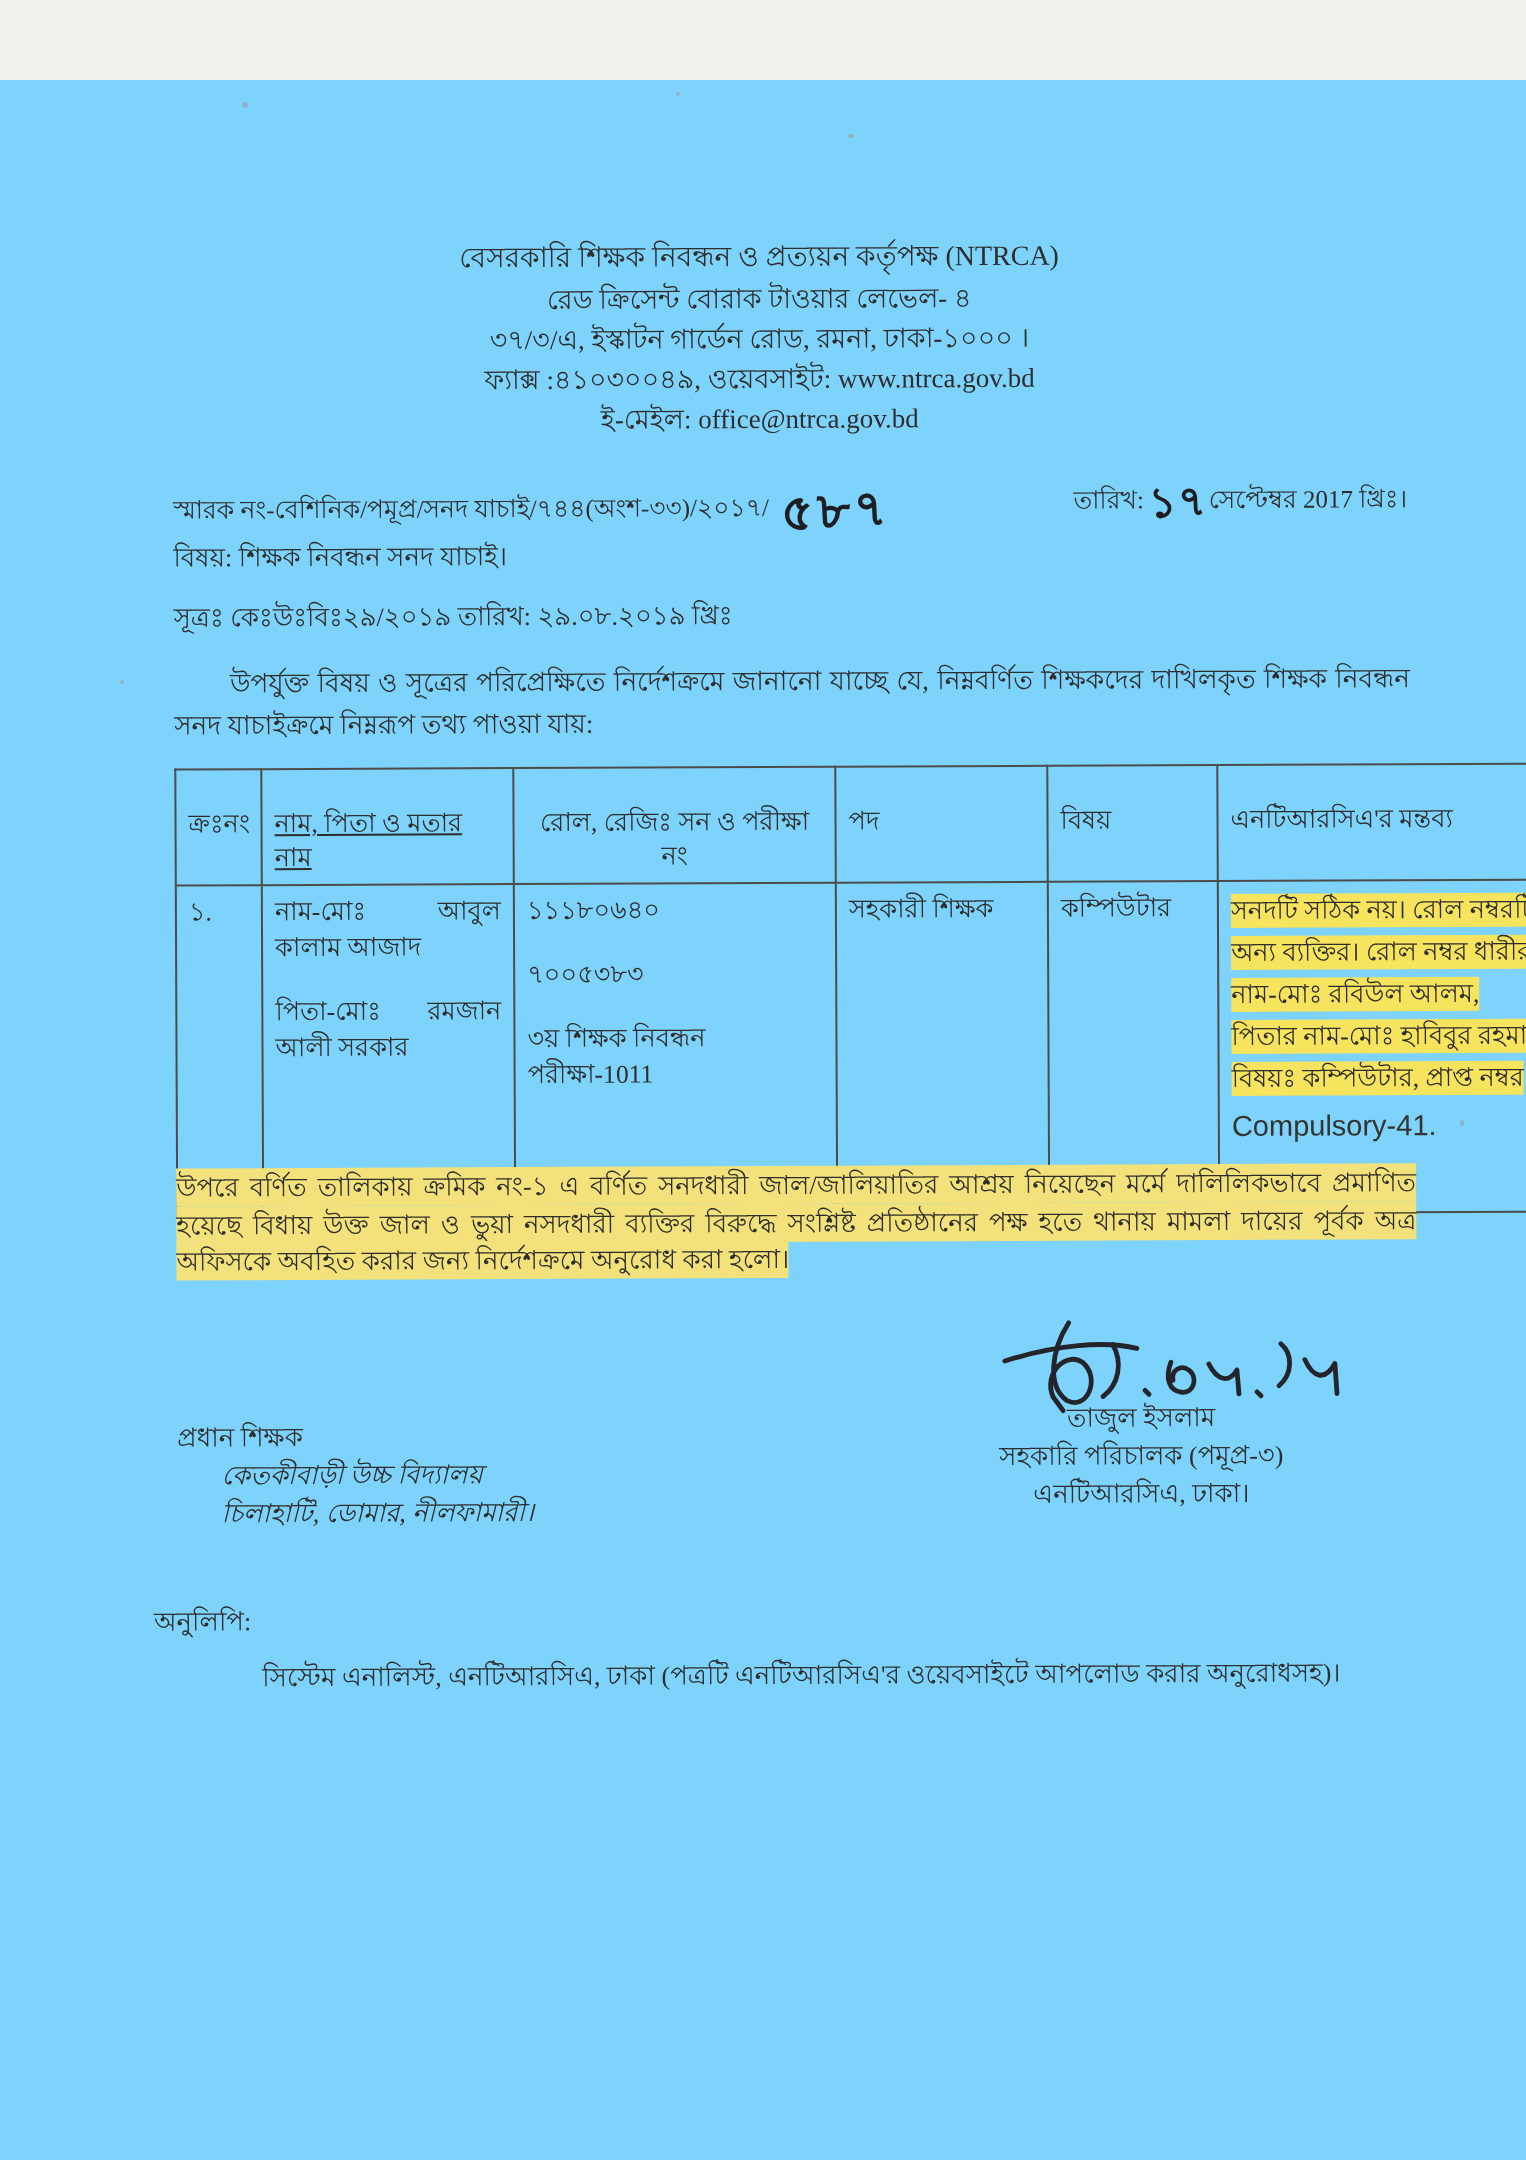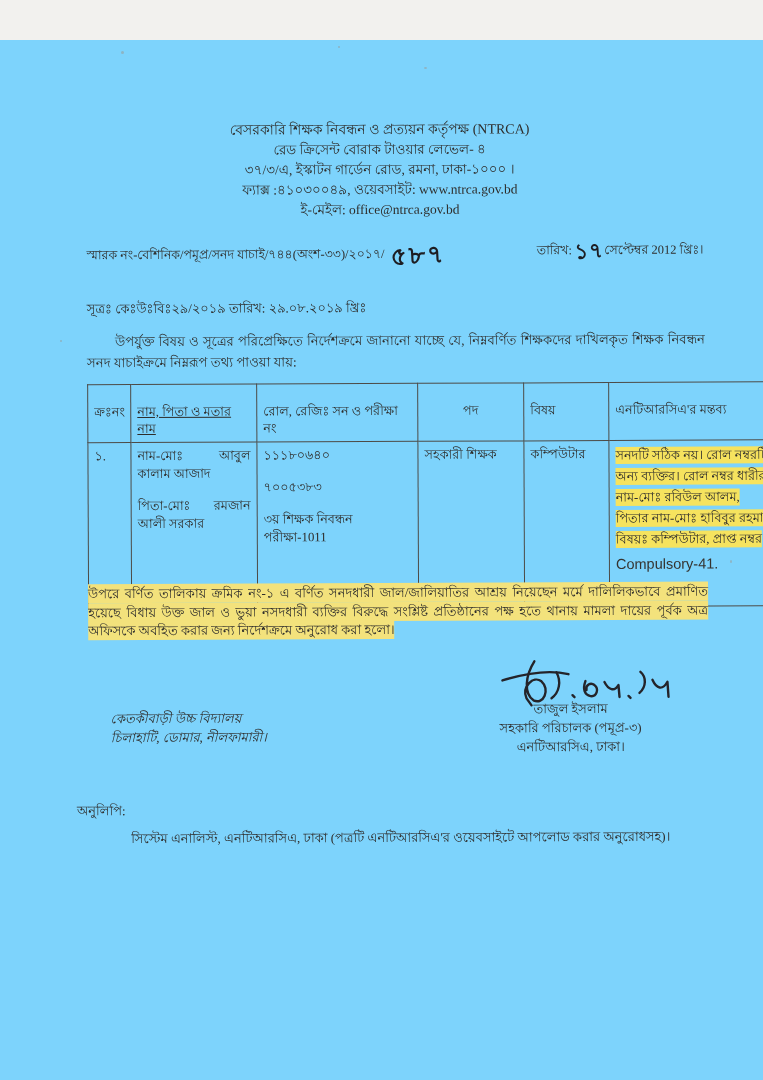--- a/index.html
+++ b/index.html
@@ -41,21 +41,21 @@
   
   table.vtable{
     position:absolute;top:343px;left:88px;width:615px;
     border-collapse:collapse;table-layout:fixed;
     font-size:12.8px;
   }
   table.vtable td{
     border:1px solid #4d4b47;vertical-align:top;padding:4px 6px;line-height:18px;
   }
   table.vtable .hdr td{height:32px;line-height:17px;padding-top:19px;}
-  .c0{width:30px;} .c1{width:113px;text-decoration:underline;} .c2{width:148px;} .c3{width:93px;text-align:center;} .c4{width:72px;} .c5{width:159px;}
+  .c0{width:30px;} .c1{width:113px;text-decoration:underline;} .c2{width:148px;text-align:center;} .c3{width:93px;} .c4{width:72px;} .c5{width:159px;}
   td.namecell{text-align:justify;}
   .cellgap{height:14px;}
   .bodyrow td{height:132px;}
   .hl-strong{
     background:#f6e35e;box-decoration-break:clone;-webkit-box-decoration-break:clone;
     padding:1.5px 0;line-height:21px;
   }
   .remarks{line-height:22px;}
   .score{
     font-family:"Liberation Sans","DejaVu Sans",sans-serif;
@@ -101,24 +101,25 @@
       <div>৩৭/৩/এ, ইস্কাটন গার্ডেন রোড, রমনা, ঢাকা-১০০০ ।</div>
       <div>ফ্যাক্স :৪১০৩০০৪৯, ওয়েবসাইট: www.ntrca.gov.bd</div>
       <div>ই-মেইল: office@ntrca.gov.bd</div>
     </div>
 
     <div class="memo-row">
       <div class="memo-ref">
         <span>স্মারক নং-বেশিনিক/পমূপ্র/সনদ যাচাই/৭৪৪(অংশ-৩৩)/২০১৭/</span><span class="hand ref-hand">৫৮৭</span>
       </div>
       <div class="date-line">
-        <span>তারিখ: </span><span class="hand day-hand">১৭</span><span>সেপ্টেম্বর 2012 খ্রিঃ।</span>
+        <span>তারিখ: </span><span class="hand day-hand">১৭</span><span>সেপ্টেম্বর 2017 খ্রিঃ।</span>
       </div>
     </div>
 
+    <div class="subject-line">বিষয়: শিক্ষক নিবন্ধন সনদ যাচাই।</div>
     <div class="source-line">সূত্রঃ কেঃউঃবিঃ২৯/২০১৯ তারিখ: ২৯.০৮.২০১৯ খ্রিঃ</div>
 
     <div class="intro">উপর্যুক্ত বিষয় ও সূত্রের পরিপ্রেক্ষিতে নির্দেশক্রমে জানানো যাচ্ছে যে, নিম্নবর্ণিত শিক্ষকদের দাখিলকৃত  শিক্ষক নিবন্ধন সনদ যাচাইক্রমে নিম্নরূপ তথ্য পাওয়া যায়:</div>
 
     <table class="vtable">
       <tbody>
           <tr class="hdr">
         <td class="c0">ক্রঃনং</td>
         <td class="c1">নাম, পিতা ও মতার নাম</td>
         <td class="c2">রোল, রেজিঃ সন ও পরীক্ষা নং</td>
@@ -169,20 +170,21 @@
       </g>
     </svg>
 
     <div class="sig-block">
       <div>তাজুল ইসলাম</div>
       <div>সহকারি পরিচালক (পমূপ্র-৩)</div>
       <div>এনটিআরসিএ, ঢাকা।</div>
     </div>
 
     <div class="addressee">
+      <div>প্রধান শিক্ষক</div>
       <div class="ind">কেতকীবাড়ী উচ্চ বিদ্যালয়</div>
       <div class="ind">চিলাহাটি, ডোমার, নীলফামারী।</div>
     </div>
 
     <div class="copy-label">অনুলিপি:</div>
     <div class="copy-line">সিস্টেম এনালিস্ট, এনটিআরসিএ,  ঢাকা (পত্রটি এনটিআরসিএ'র ওয়েবসাইটে আপলোড করার অনুরোধসহ)।</div>
 
   </div>
 
   <div class="bottom-bar"></div>

